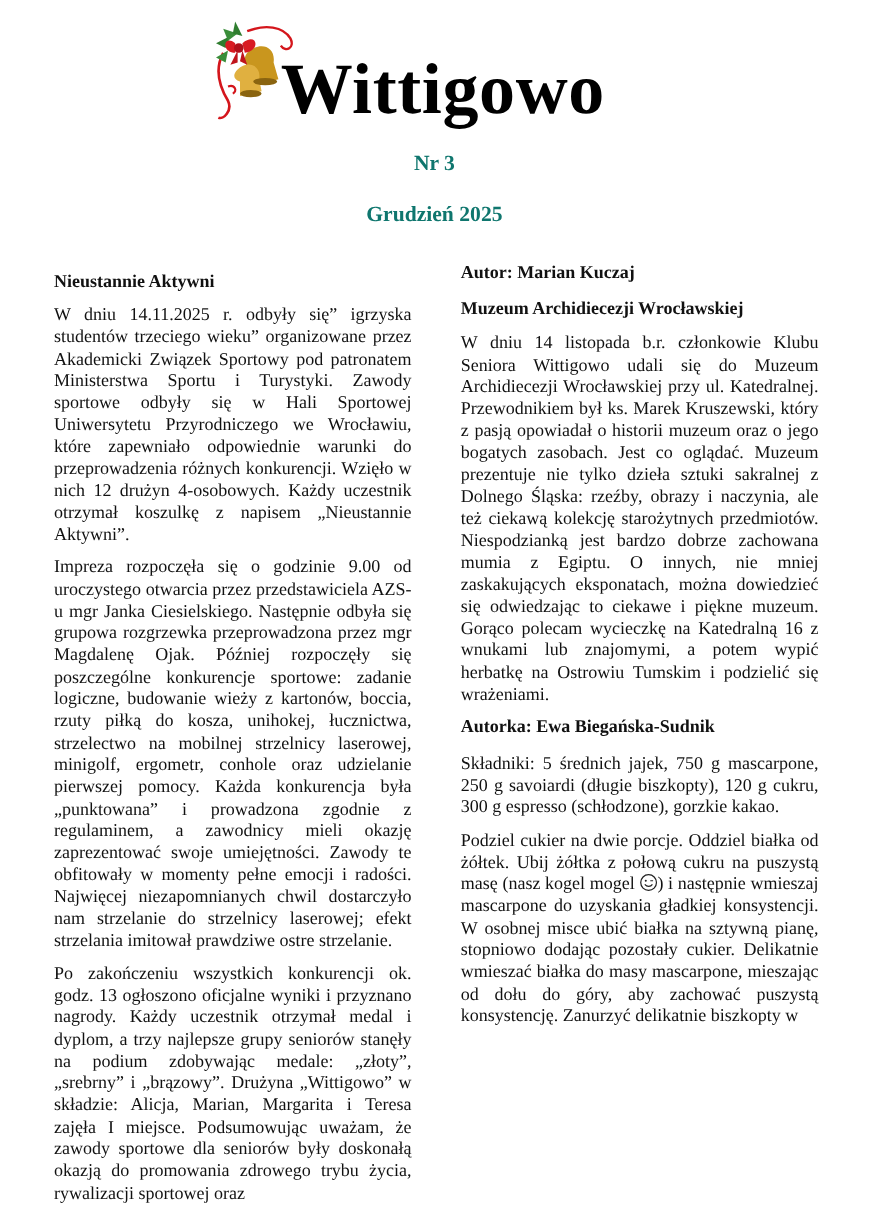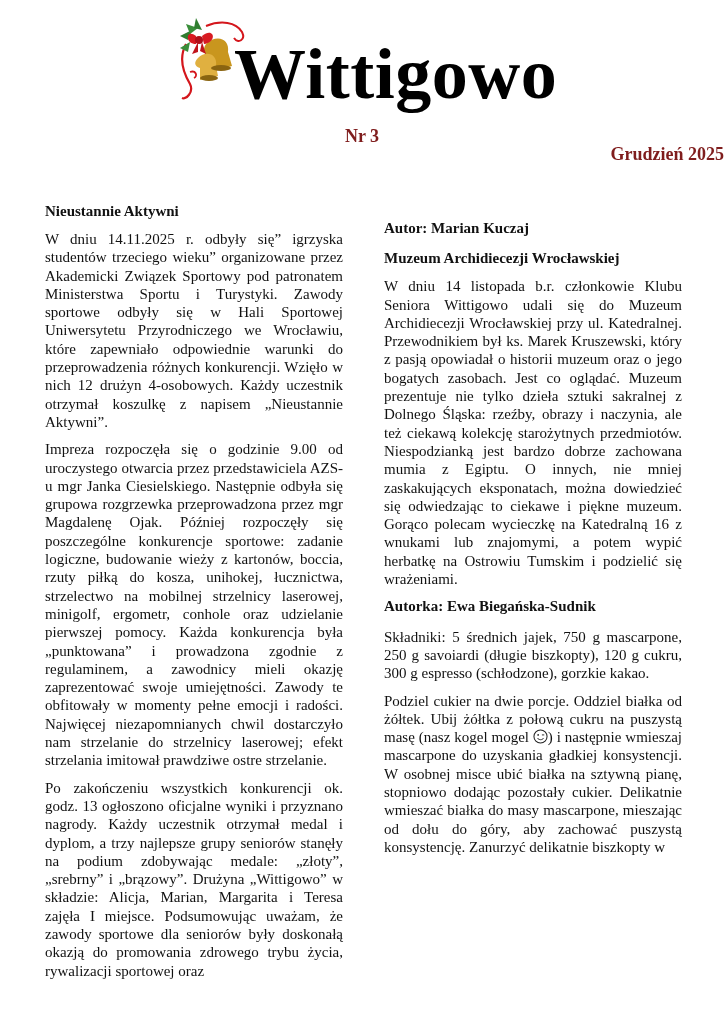--- a/index.html
+++ b/index.html
@@ -1,26 +1,26 @@
 <!DOCTYPE html>
 <html><head>
 <meta charset="utf-8">
 <style>
   html, body { margin: 0; padding: 0; background: #ffffff; }
   body { width: 724px; height: 1024px; position: relative; overflow: hidden;
          font-family: "Liberation Serif", "DejaVu Serif", serif; color: #111; }
   .masthead { position: absolute; left: 0; top: 0; width: 724px; height: 200px; }
   .ornament { position: absolute; left: 176px; top: 14px; width: 76px; height: 90px; }
-  .title { position: absolute; left: 234px; top: 42px; font-size: 72px; font-weight: bold;
+  .title { position: absolute; left: 234px; top: 42px; font-size: 60px; font-weight: bold;
            line-height: 64px; letter-spacing: 0.5px; color: #000; }
   .issue { position: absolute; left: 0; width: 724px; text-align: center; font-weight: bold;
-           font-size: 18px; color: #7f1d1d; }
+           font-size: 18px; color: #0f766e; }
   .issue.nr { top: 126px; }
-  .issue.date { top: 144px; text-align: right; }
-  .col { position: absolute; top: 202px; width: 298px; font-size: 15px; line-height: 18.3px; }
+  .issue.date { top: 168px; }
+  .col { position: absolute; top: 226px; width: 298px; font-size: 15px; line-height: 18.3px; }
   .col.left { left: 45px; }
   .col.right { left: 384px; top: 219px; }
   .col p { margin: 0 0 9px 0; text-align: justify; }
   .col h2 { margin: 0 0 10px 0; font-size: 15px; font-weight: bold; line-height: 18px; }
   .col h3 { margin: 0 0 10px 0; font-size: 15px; font-weight: bold; font-style: italic; line-height: 18px; }
   .col .author { text-align: left; margin-bottom: 12px; font-weight: bold; }
   .emoji { display: inline-block; width: 15px; height: 15px; vertical-align: -2px; }
 </style>
 </head>
 <body>

